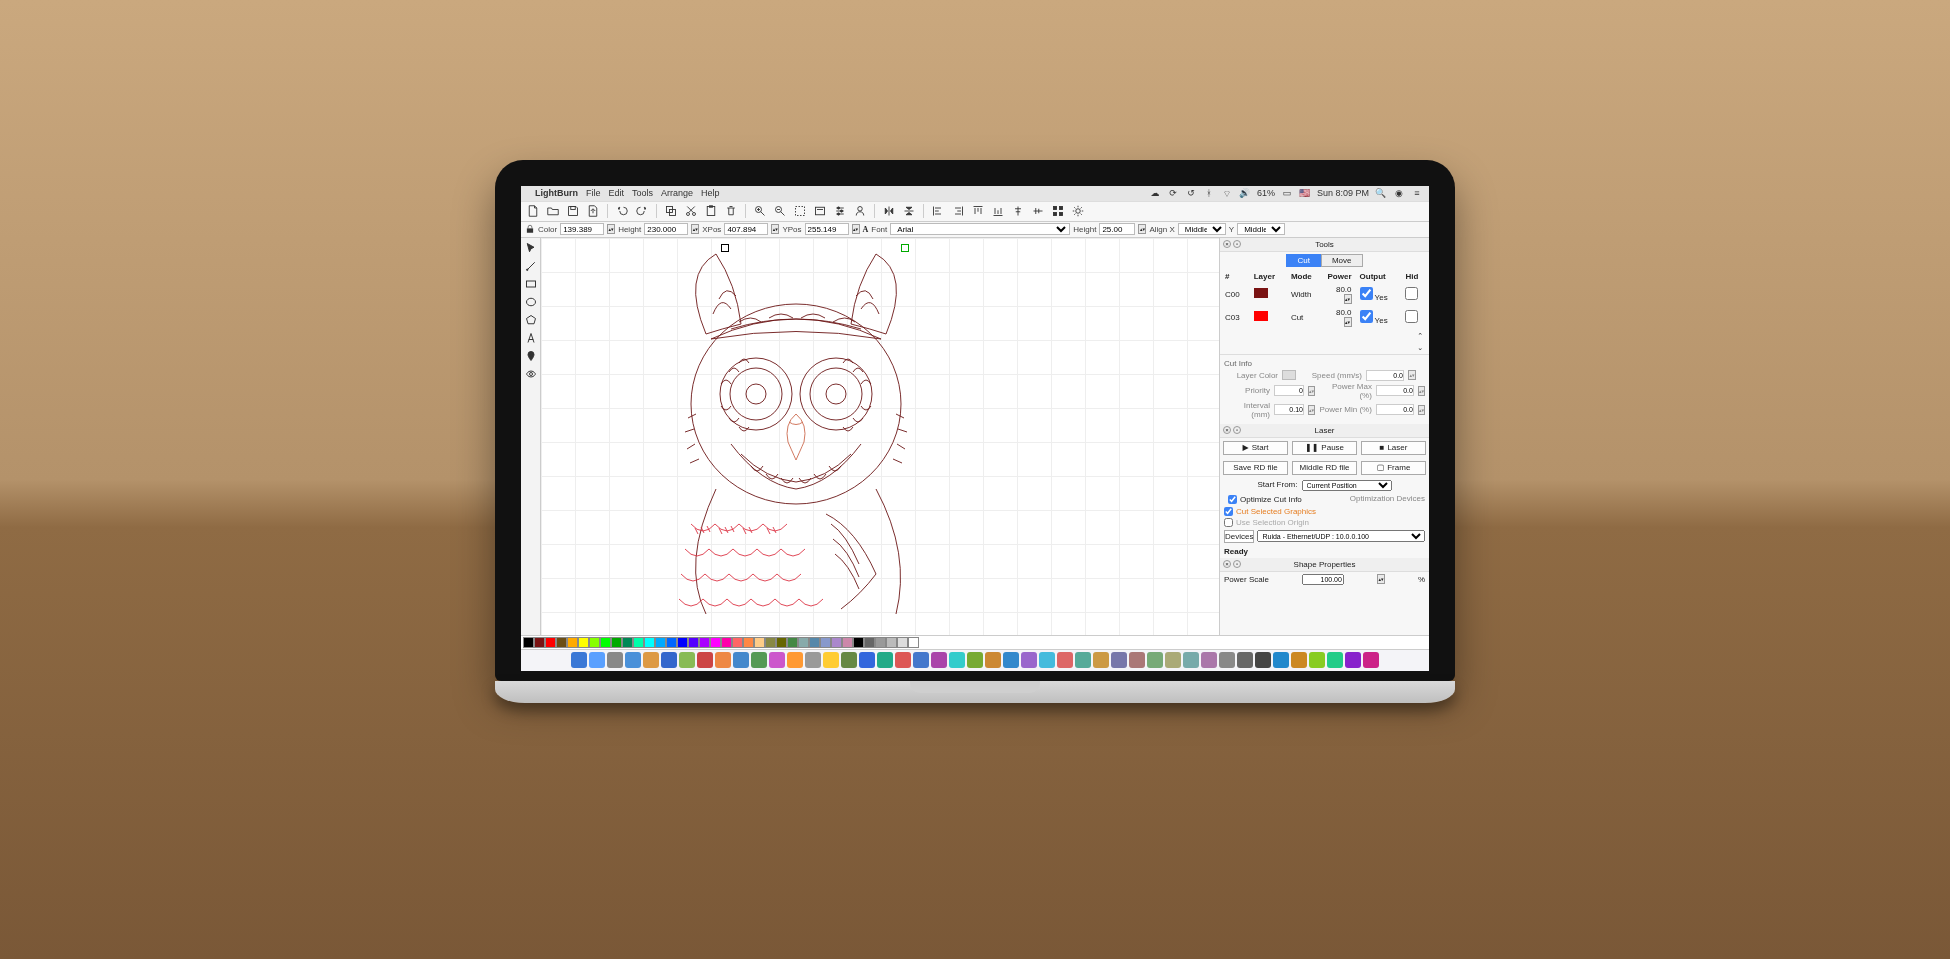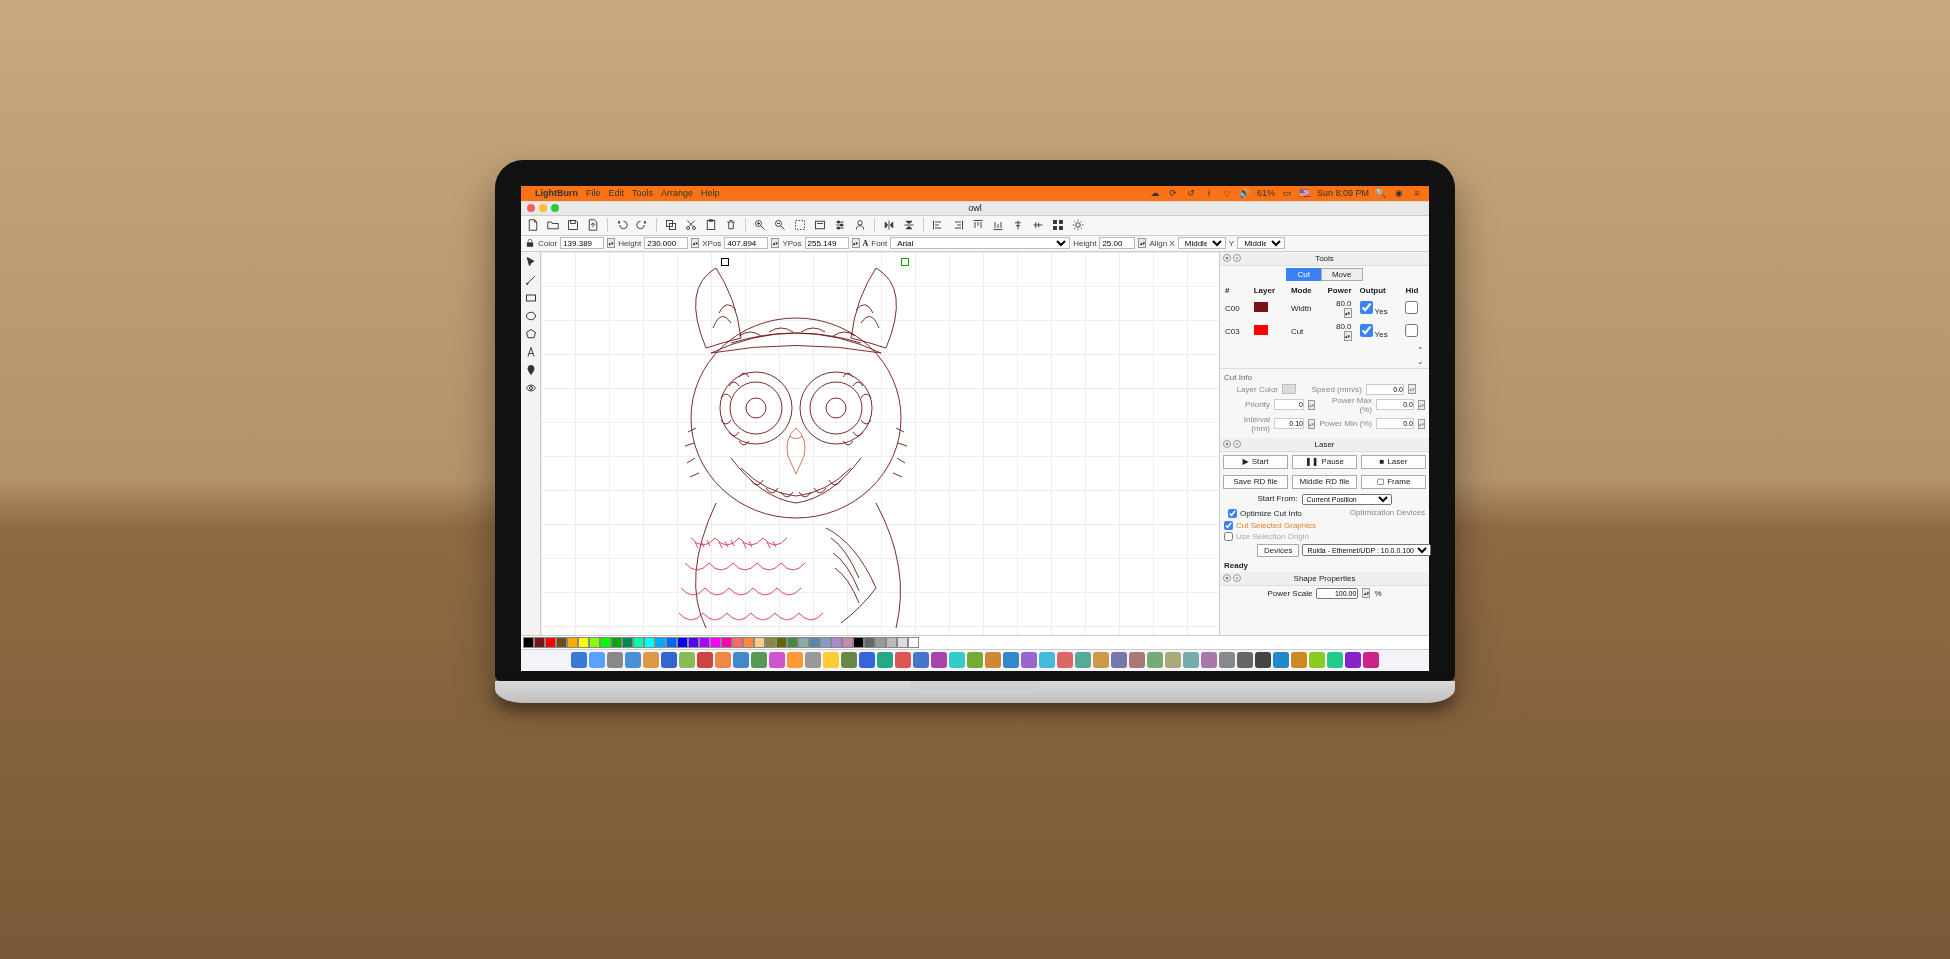--- a/index.html
+++ b/index.html
@@ -4,21 +4,21 @@
 <style>
 * { box-sizing: border-box; margin: 0; padding: 0; font-family: -apple-system, "Helvetica Neue", Arial, sans-serif; }
 body { background: linear-gradient(180deg, #caa87e 0%, #b4926a 50%, #8f6b44 55%, #7a5837 100%); height: 959px; width: 1950px; overflow: hidden; display:flex; align-items:center; justify-content:center;}
 .laptop { position:relative; width: 960px; height: 640px; }
 .screen-bezel { background:#111; border-radius:28px 28px 6px 6px; padding:26px 26px 10px 26px; box-shadow: 0 20px 40px rgba(0,0,0,.4); }
 .screen { background:#fff; width:100%; height:485px; font-size:9px; color:#222; display:flex; flex-direction:column;}
 .base { height:22px; background:linear-gradient(#d9d9d9,#bfbfbf); border-radius:0 0 30px 30px / 0 0 14px 14px; position:relative; box-shadow:0 8px 14px rgba(0,0,0,.35); }
 .notch { position:absolute; top:0; left:50%; transform:translateX(-50%); width:130px; height:12px; background:#cfcfcf; border-radius:0 0 10px 10px;}
 
 
-.menubar { background:#f97316; height:16px; display:flex; align-items:center; padding:0 6px; font-size:9px; color:#333; border-bottom:1px solid #ddd;}
+.menubar { background:#e5e5e5; height:16px; display:flex; align-items:center; padding:0 6px; font-size:9px; color:#333; border-bottom:1px solid #ddd;}
 .menubar .left, .menubar .right { display:flex; gap:8px; align-items:center;}
 .menubar .right { margin-left:auto; gap:6px;}
 .apple { font-size:11px; }
 .mi { cursor:default; }
 .ico { width:12px; height:12px; display:inline-flex; align-items:center; justify-content:center;}
 
 
 .titlebar { height:14px; background:#e8e8e8; border-bottom:1px solid #ccc; display:flex; align-items:center; justify-content:center; position:relative;}
 .traffic { position:absolute; left:6px; display:flex; gap:4px;}
 .dot { width:8px; height:8px; border-radius:50%;}
@@ -63,22 +63,22 @@
 .cutinfo .row{display:flex;align-items:center;gap:4px;margin:1px 0;}
 .cutinfo input{width:38px;font-size:7px;height:11px;text-align:right;border:1px solid #ccc;}
 .cutinfo .lab{width:54px;text-align:right;}
 .cutinfo .lab2{width:62px;text-align:right;}
 .laserpanel .btnrow{display:flex;gap:4px;padding:3px;}
 .lbtn{flex:1;border:1px solid #aaa;background:#fdfdfd;padding:1px 2px;display:flex;align-items:center;justify-content:center;gap:3px;height:14px;}
 .chk{display:flex;align-items:center;gap:3px;padding:1px 4px;}
 .chk input{width:9px;height:9px;}
 .devrow{display:flex;gap:3px;padding:2px 4px;align-items:center;}
 .devrow select{flex:1;font-size:7px;height:12px;}
-.devrow .devb{border:1px solid #aaa;padding:1px 6px;background:#fff;margin-left:33px;}
-.shapeprops .row{display:flex;align-items:center;justify-content:center;gap:4px;padding:2px 4px;}
+.devrow .devb{border:1px solid #aaa;padding:1px 0;background:#fff;}
+.shapeprops .row{display:flex;align-items:center;justify-content:space-between;gap:4px;padding:2px 4px;}
 
 .palette{height:14px;display:flex;align-items:center;padding:0 2px;gap:0;border-top:1px solid #ccc;background:#fff;flex-wrap:nowrap;overflow:hidden;}
 .palette .sw{width:11px;height:11px;border:1px solid #888;flex-shrink:0;}
 .statusbar{height:13px;background:#f4f4f4;border-top:1px solid #ccc;font-size:8px;display:flex;align-items:center;padding:0 4px;position:relative;}
 .statusbar .mid{position:absolute;left:50%;transform:translateX(-50%);}
 
 .dock{height:22px;background:rgba(240,240,245,.75);border-top:1px solid #ccc;display:flex;align-items:center;justify-content:center;gap:2px;padding:1px 4px;}
 .dicon{width:16px;height:16px;border-radius:3px;}
 .uparrow, .downarrow { font-size:7px; }
 .orange{color:#e67e22;}
@@ -111,28 +111,20 @@
           <span>61%</span>
           <span class="ico">▭</span>
           <span class="ico">🇺🇸</span>
           <span>Sun 8:09 PM</span>
           <span class="ico">🔍</span>
           <span class="ico">◉</span>
           <span class="ico">≡</span>
         </div>
       </div>
 
-      <div class="titlebar">
-        <div class="traffic">
-          <div class="dot r"></div>
-          <div class="dot y"></div>
-          <div class="dot g"></div>
-        </div>
-        <span>owl</span>
-      </div>
 
       <div class="toolbar">
         <div class="tbtn">
             <svg viewBox="0 0 16 16">
               <path d="M3 1h7l3 3v11H3z"></path>
               <path d="M10 1v3h3"></path>
             </svg>
           </div>
         <div class="tbtn">
             <svg viewBox="0 0 16 16">

